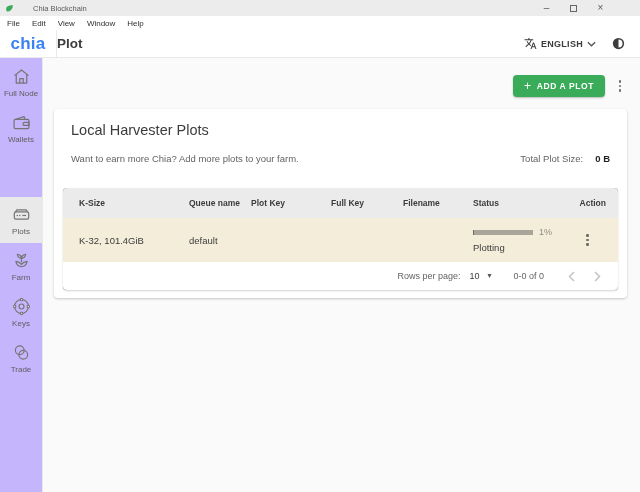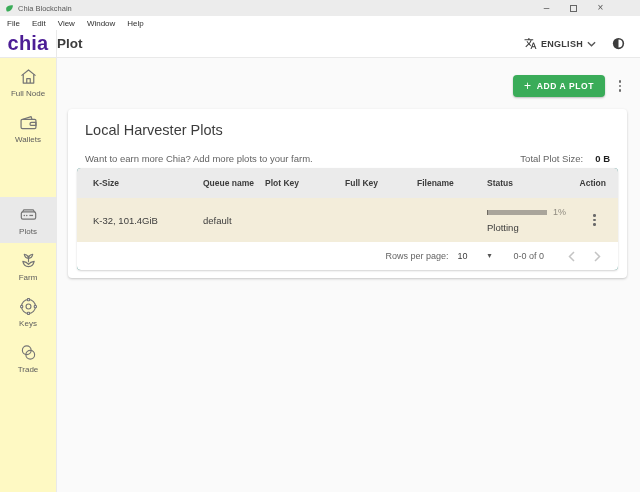--- a/index.html
+++ b/index.html
@@ -1,41 +1,41 @@
 <!DOCTYPE html>
 <html><head>
 <meta charset="utf-8">
 <style>
   * { margin:0; padding:0; box-sizing:border-box; }
   html,body { width:640px; height:492px; }
   body { font-family:"Liberation Sans", sans-serif; background:#fff; overflow:hidden; -webkit-font-smoothing:antialiased; }
 
   
   .titlebar { height:16px; background:#ececec; display:flex; align-items:center; padding-left:5px; }
-  .titlebar-title { font-size:7.5px; color:#5a5a5a; margin-left:4px; }
+  .titlebar-title { font-size:7.5px; color:#5a5a5a; margin-left:19px; }
   .win-controls { margin-left:auto; display:flex; align-items:center; height:100%; padding-right:26px; }
   .win-btn { width:27px; height:100%; display:flex; align-items:center; justify-content:center; color:#5a5a5a; font-size:10px; line-height:1; }
   .maximize-box { width:7px; height:7px; border:1px solid #666; display:inline-block; }
 
   
   .menubar { height:14px; background:#fff; display:flex; align-items:center; padding-left:7px; gap:12px; }
   .menu-item { font-size:8px; color:#2f2f2f; }
 
   
   .appbar { height:28px; background:#fff; border-bottom:1px solid #e9e9e9; display:flex; align-items:stretch; }
   .logo-box { width:57px; border-right:1px solid #e9e9e9; display:flex; align-items:center; justify-content:center; }
-  .logo-text { color:#4c1d95; font-weight:bold; font-size:20px; letter-spacing:.2px; }
+  .logo-text { color:#3b82f6; font-weight:bold; font-size:17px; letter-spacing:.2px; }
   .page-title { font-size:13.5px; font-weight:600; color:#3c3c3c; display:flex; align-items:center; }
   .appbar-right { margin-left:auto; display:flex; align-items:center; gap:15px; padding-right:14px; }
   .lang { display:flex; align-items:center; gap:4px; font-size:9px; font-weight:bold; color:#3c3c3c; letter-spacing:.3px; cursor:pointer; }
   .theme-btn { display:flex; align-items:center; cursor:pointer; }
 
   
   .body-row { display:flex; height:434px; }
-  .sidebar { width:57px; background:#fef9c3; border-right:1px solid #e9e9e9; padding-top:1px;text-align:center; }
+  .sidebar { width:43px; background:#c4b5fd; border-right:1px solid #e9e9e9; padding-top:1px;text-align:center; }
   .side-item { height:46px; display:flex; flex-direction:column; align-items:center; justify-content:center; gap:2px; color:#757575; cursor:pointer; }
   .side-item.selected { background:#e9e9e9;margin-top:46px; }
   .side-item svg { width:21px; height:21px; display:block; }
   .side-label { font-size:8px; color:#5d5d5d; }
 
   .main { flex:1; background:#fafafa; padding:17px 13px 0 11px; }
 
   
   .toolbar-row { display:flex; justify-content:flex-end; align-items:center; gap:8px; }
   .add-btn { background:#3aac59; color:#fff; border:none; border-radius:4px; height:22px; padding:0 11px; font-size:8.5px; font-weight:bold; letter-spacing:.6px; display:flex; align-items:center; gap:5px; box-shadow:0 1px 2px rgba(0,0,0,.25); cursor:pointer; font-family:"Liberation Sans", sans-serif; }
@@ -43,35 +43,35 @@
   .kebab { display:flex; flex-direction:column; gap:2.2px; align-items:center; width:14px; cursor:pointer; background:none; border:none; padding:2px 0; }
   .kebab i { width:2.6px; height:2.6px; border-radius:50%; background:#6b6b6b; }
 
   
   .card { background:#fff; margin-top:12px; border-radius:4px; box-shadow:0 1px 3px rgba(0,0,0,.13), 0 1px 2px rgba(0,0,0,.09); padding:13px 9px 8px; }
   .card-title { font-size:14.5px; font-weight:500; color:#3c3c3c; padding:0 8px; }
   .card-subrow { display:flex; justify-content:space-between; align-items:baseline; margin-top:15px; padding:0 8px; font-size:9.5px; color:#636363; }
   .total b { color:#1f1f1f; margin-left:12px; }
 
   
-  .table-paper { margin-top:4px; border-radius:4px; box-shadow:0 1px 2px rgba(0,0,0,.18); overflow:hidden; background:#0f766e; }
+  .table-paper { margin-top:24px; border-radius:4px; box-shadow:0 1px 2px rgba(0,0,0,.18); overflow:hidden; background:#0f766e; }
   .t-grid { display:grid; grid-template-columns:110px 62px 80px 72px 70px 90px 1fr; align-items:center; padding-left:16px; }
   .thead { background:#ebebeb; height:30px; font-size:8.5px; font-weight:bold; color:#3c3c3c; }
   .th.action-col { text-align:right; padding-right:12px; }
   .trow { background:#f3edda; height:44px; font-size:9.5px; color:#3c3c3c; }
   .progress-line { display:flex; align-items:center; gap:6px; }
   .progress-track { width:60px; height:5px; background:#a9a59b; position:relative; overflow:hidden; }
   .progress-fill { position:absolute; left:0; top:0; bottom:0; background:#6e6a61; }
   .progress-pct { font-size:9px; color:#8f8b80; }
   .status-text { margin-top:5px; }
   .action-cell { display:flex; justify-content:center; padding-right:6px; }
 
   
   .pagination { height:28px; display:flex; align-items:center; justify-content:flex-end; font-size:9px; color:#636363; background:#fff; padding-right:8px; }
-  .rpp-select { display:flex; gap:20px; margin-left:9px; color:#3c3c3c; cursor:pointer; }
+  .rpp-select { display:flex; gap:8px; margin-left:9px; color:#3c3c3c; cursor:pointer; }
   .rpp-arrow { font-size:8px; color:#555; }
   .range { margin:0 14px 0 22px; }
   .page-btn { width:26px; height:20px; display:flex; align-items:center; justify-content:center; background:none; border:none; cursor:default; }
 </style>
 </head>
 <body>
 
 <div class="titlebar">
   <svg width="9" height="9" viewBox="0 0 24 24">
     <path fill="#3aac59" d="M3 13 C3 6 9 3 21 3 C21 14 13 20 5 20 C4 18 3 16 3 13 Z"></path>

